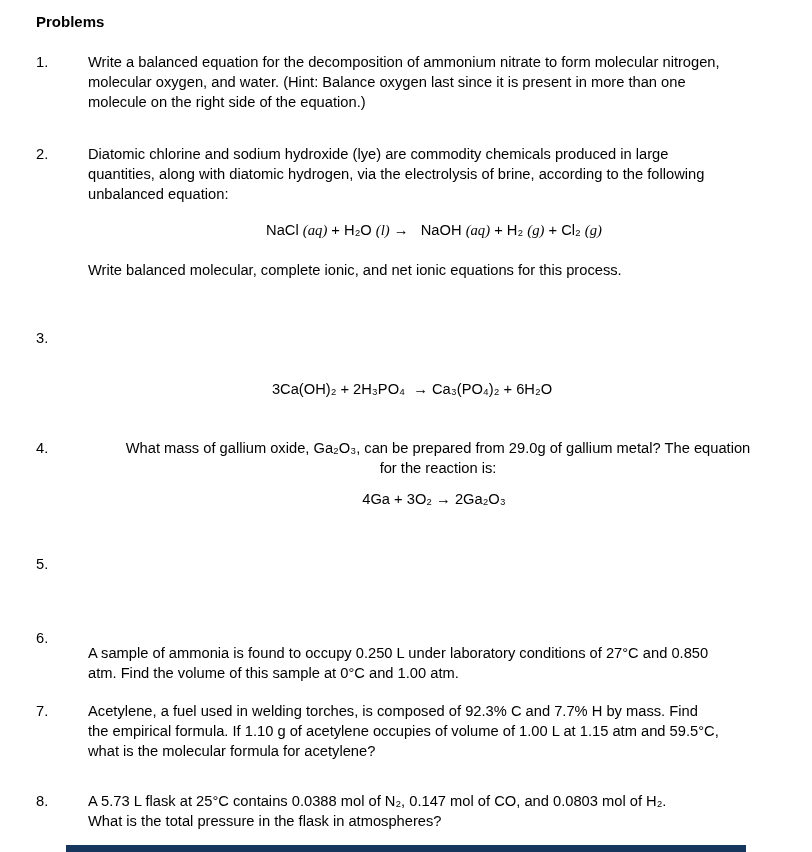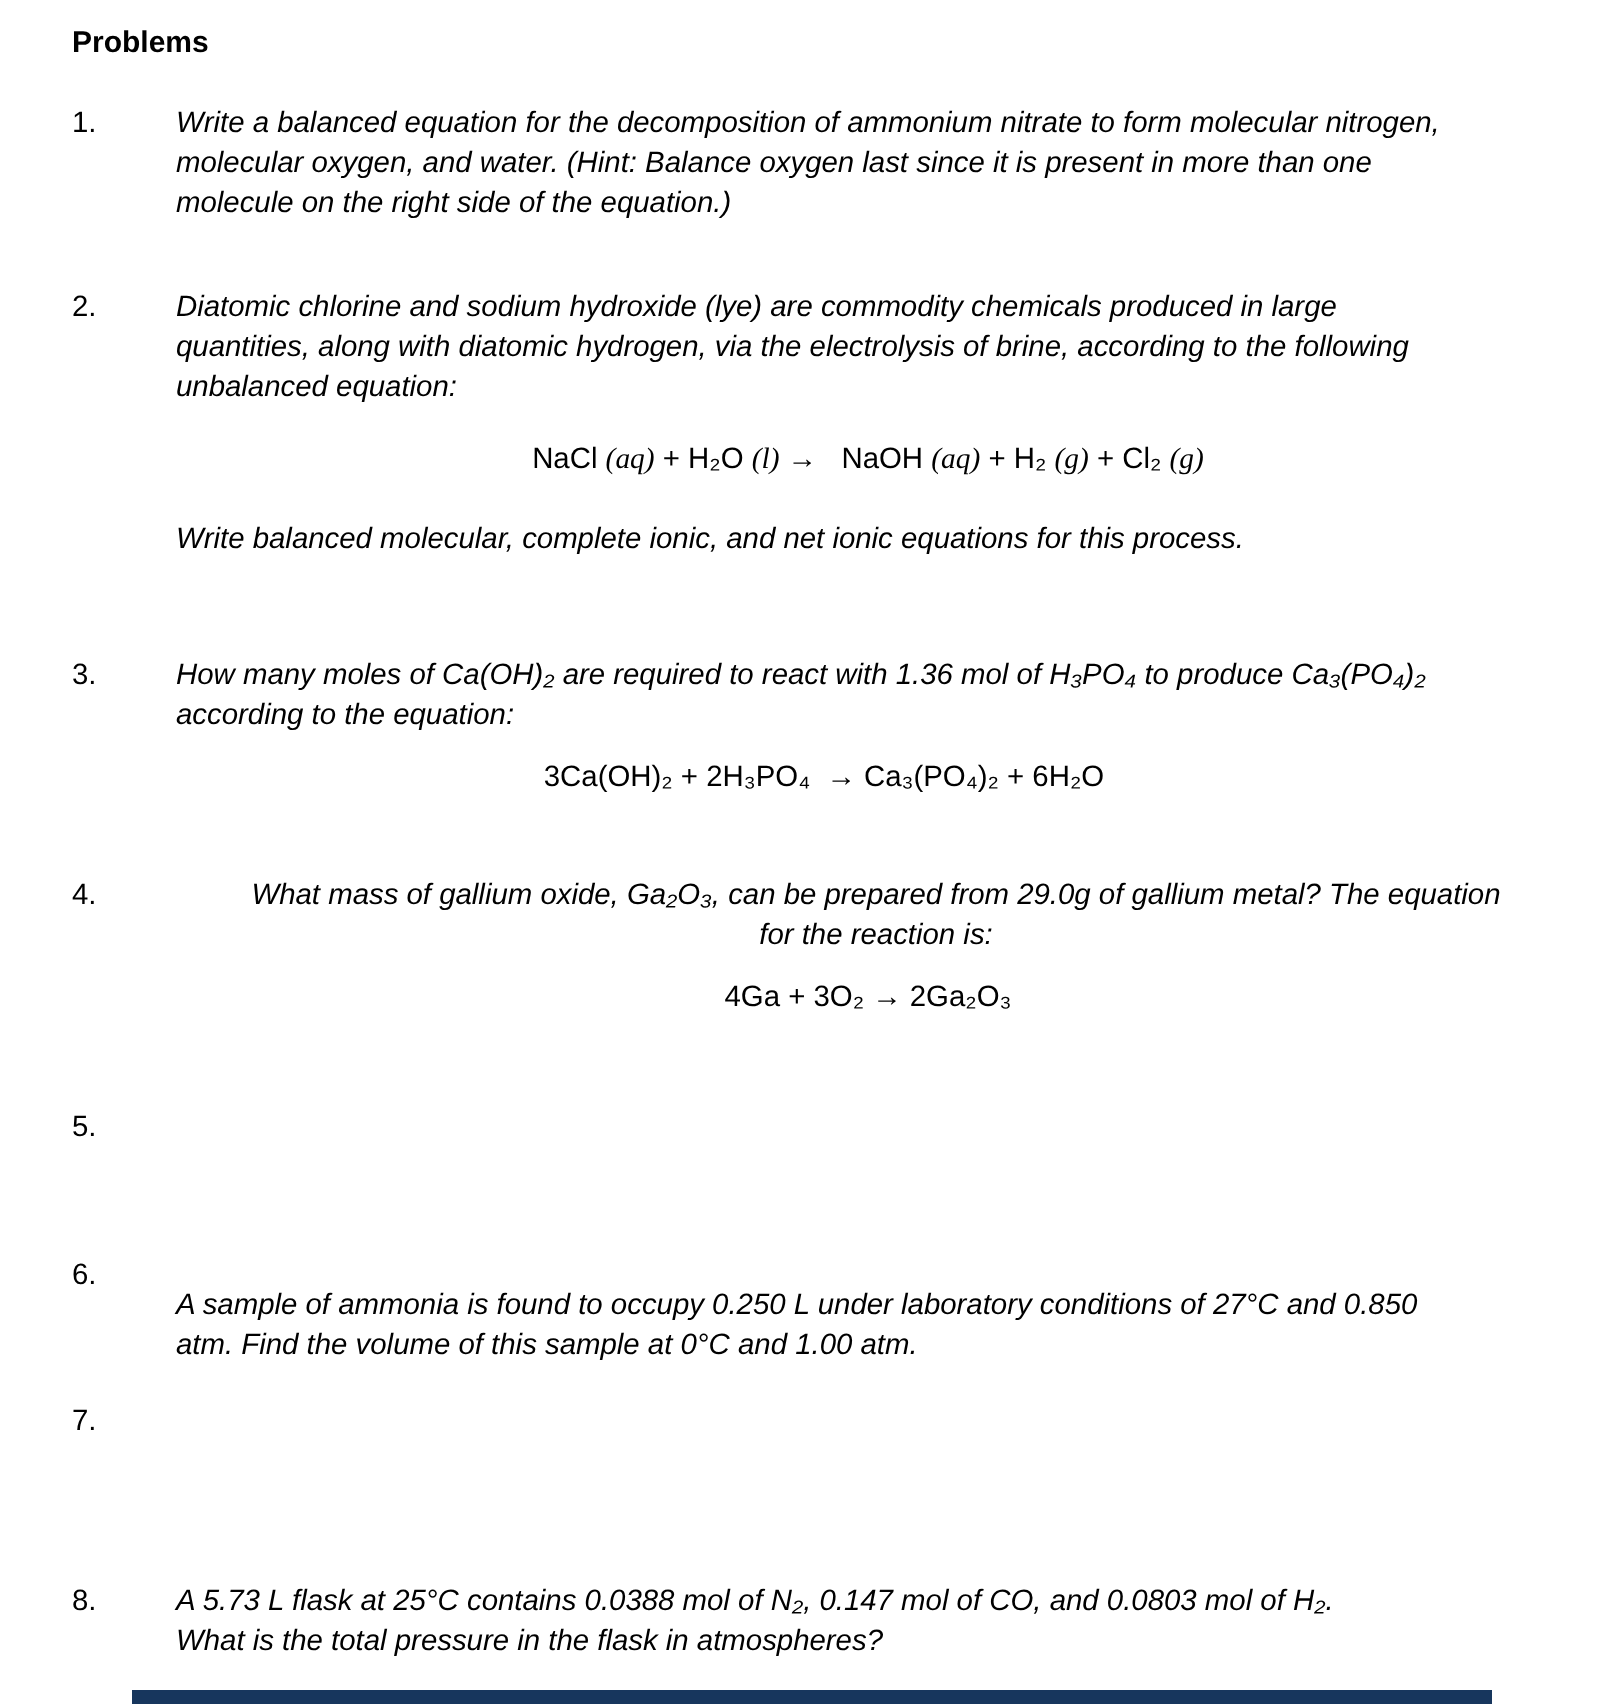--- a/index.html
+++ b/index.html
@@ -10,21 +10,21 @@
     background: #ffffff;
     font-family: "Liberation Sans", "DejaVu Sans", sans-serif;
     font-size: 14.7px;
     line-height: 20px;
     color: #000000;
     overflow: hidden;
   }
   .abs { position: absolute; white-space: pre; }
   .heading { font-weight: bold; font-size: 15px; }
   .num { left: 36px; }
-  .body-col { left: 88px; width: 700px; font-style: italic; }
+  .body-col { left: 88px; width: 700px; }
   .eq { left: 88px; width: 692px; text-align: center; white-space: pre; }
   .eq-narrow { width: 648px; }
   .var {
     font-family: "Liberation Serif", "DejaVu Serif", serif;
     font-style: italic;
   }
   .bottom-bar {
     position: absolute;
     left: 66px;
     top: 845px;
@@ -46,36 +46,37 @@
 molecule on the right side of the equation.)</div>
 
   <div class="abs num" style="top:144px;">2.</div>
   <div class="abs body-col" style="top:144px;">Diatomic chlorine and sodium hydroxide (lye) are commodity chemicals produced in large
 quantities, along with diatomic hydrogen, via the electrolysis of brine, according to the following
 unbalanced equation:</div>
   <div class="abs eq" style="top:220px;"><span>NaCl </span><span class="var">(aq)</span><span> + H₂O </span><span class="var">(l)</span><span> →   NaOH </span><span class="var">(aq)</span><span> + H₂ </span><span class="var">(g)</span><span> + Cl₂ </span><span class="var">(g)</span></div>
   <div class="abs body-col" style="top:260px;">Write balanced molecular, complete ionic, and net ionic equations for this process.</div>
 
   <div class="abs num" style="top:328px;">3.</div>
-  <div class="abs body-col" style="top:328px;">How many moles of Ca(OH)₂ are required to react with 1.36 mol of H₃PO₄ to produce Ca₃(PO₄)₂
-according to the equation:</div>
   <div class="abs eq eq-narrow" style="top:379px;"><span>3Ca(OH)₂ + 2H₃PO₄  → Ca₃(PO₄)₂ + 6H₂O</span></div>
 
   <div class="abs num" style="top:438px;">4.</div>
   <div class="abs body-col" style="top:438px;text-align:center;">What mass of gallium oxide, Ga₂O₃, can be prepared from 29.0g of gallium metal? The equation
 for the reaction is:</div>
   <div class="abs eq" style="top:489px;"><span>4Ga + 3O₂ → 2Ga₂O₃</span></div>
 
   <div class="abs num" style="top:554px;">5.</div>
 
   <div class="abs num" style="top:628px;">6.</div>
   <div class="abs body-col" style="top:643px;">A sample of ammonia is found to occupy 0.250 L under laboratory conditions of 27°C and 0.850
 atm. Find the volume of this sample at 0°C and 1.00 atm.</div>
 
   <div class="abs num" style="top:701px;">7.</div>
+  <div class="abs body-col" style="top:701px;">Acetylene, a fuel used in welding torches, is composed of 92.3% C and 7.7% H by mass. Find
+the empirical formula. If 1.10 g of acetylene occupies of volume of 1.00 L at 1.15 atm and 59.5°C,
+what is the molecular formula for acetylene?</div>
 
   <div class="abs num" style="top:791px;">8.</div>
   <div class="abs body-col" style="top:791px;">A 5.73 L flask at 25°C contains 0.0388 mol of N₂, 0.147 mol of CO, and 0.0803 mol of H₂.
 What is the total pressure in the flask in atmospheres?</div>
 
   <div class="bottom-bar" style="background: rgb(23, 54, 93);"></div>
 
 </div>
 
 </body></html>

